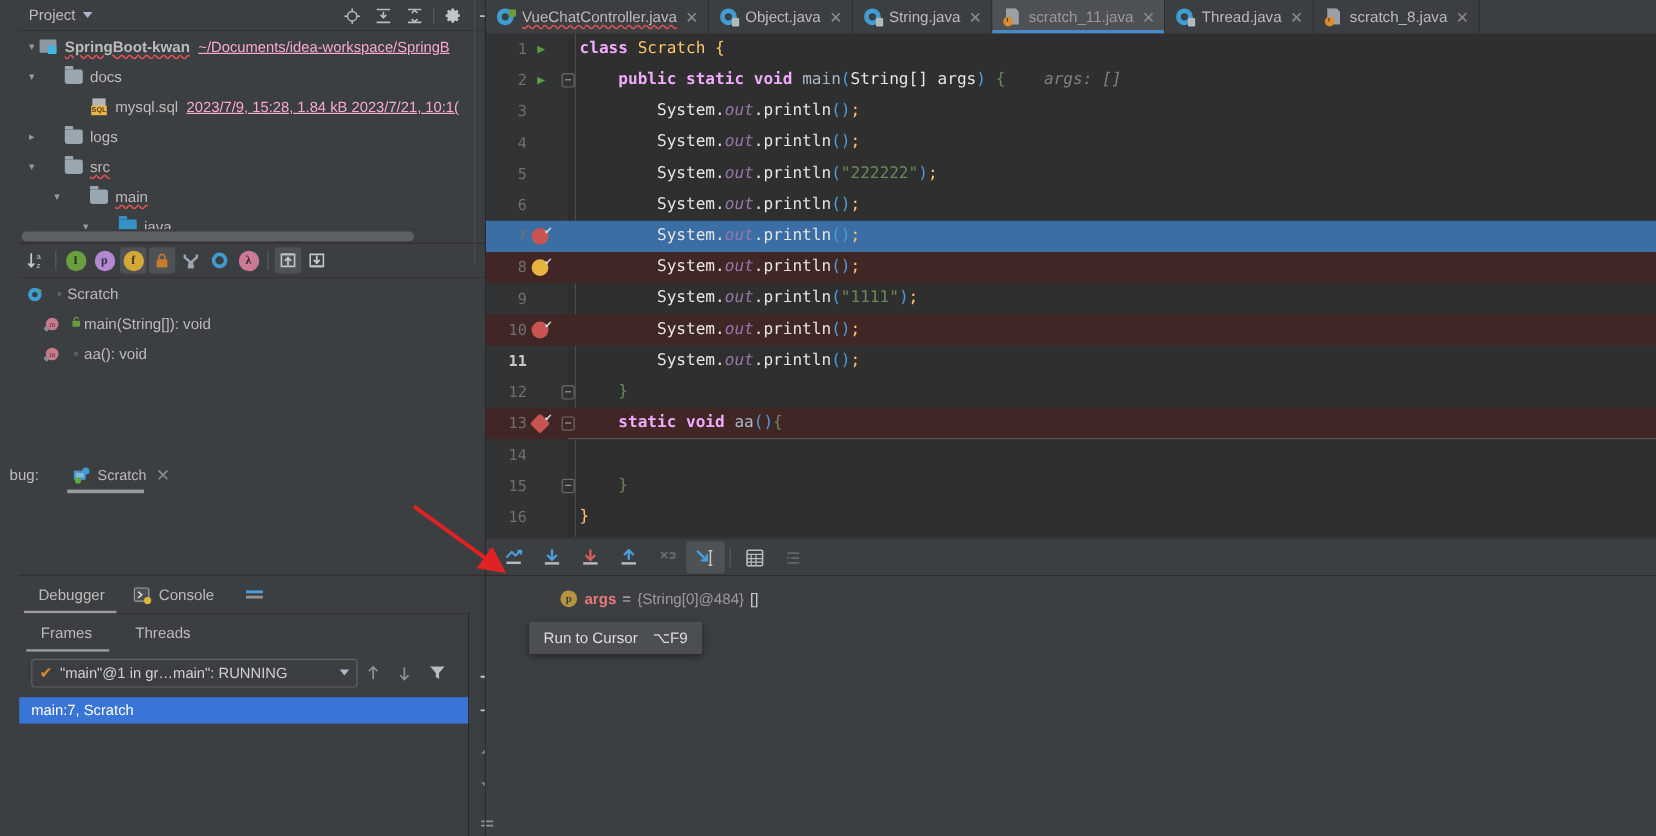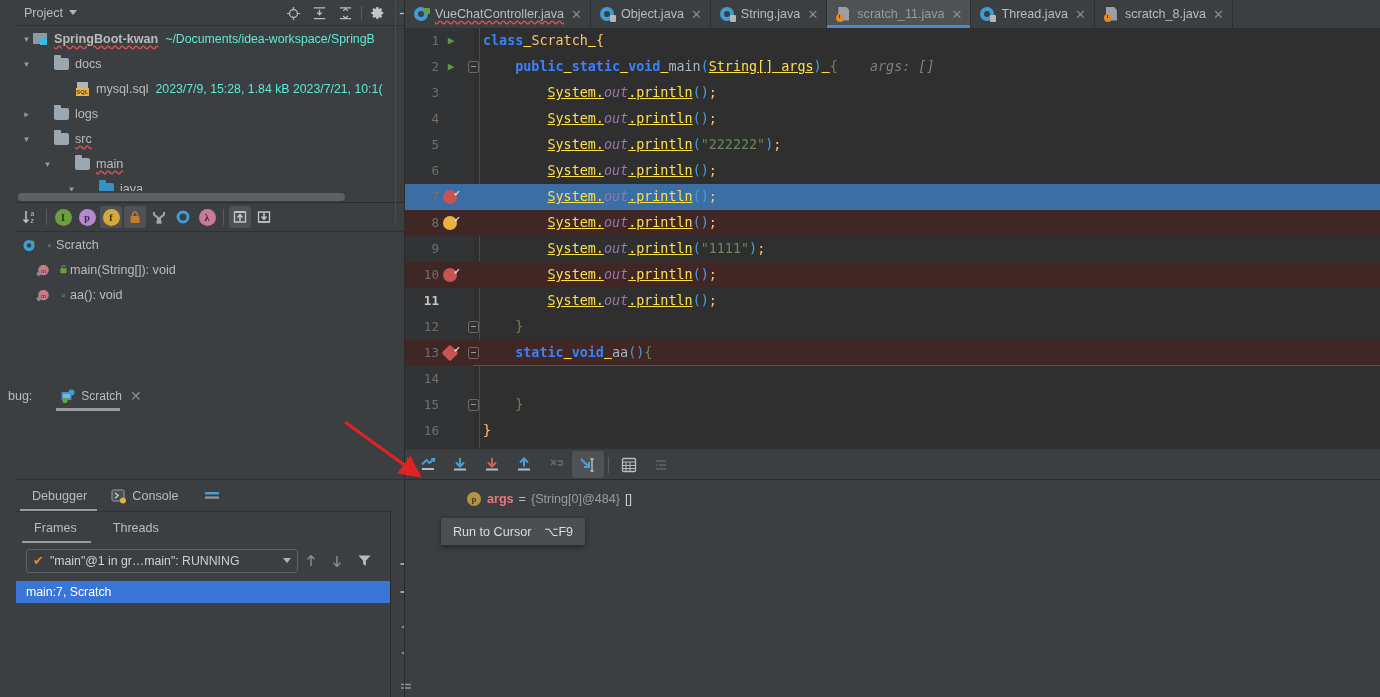--- a/index.html
+++ b/index.html
@@ -38,21 +38,21 @@
   .folder::before { content:""; position:absolute; left:0; top:-2px; width:7px; height:3px; background:#9aa7b0; border-radius:1px 1px 0 0; }
   .folder.blue { background: #3592c4; }
   .folder.blue::before { background: #3592c4; }
   .prj-icon { width:16px; height:14px; position:relative; }
   .prj-icon .f { position:absolute; left:0; top:1px; width:14px; height:11px; background:#8a99a3; border-radius:1px; }
   .prj-icon .b { position:absolute; left:7px; top:6px; width:7px; height:7px; background:#40b6e0; }
   .sqlicon { width:16px;height:14px;position:relative; }
   .sqlicon .pg { position:absolute; left:2px; top:0; width:11px; height:8px; background:#b0b6bb; }
   .sqlicon .tag { position:absolute; left:1px; top:6px; width:13px; height:8px; background:#e8b54d; color:#5a4411; font-size:6px; line-height:8px; text-align:center; font-family:"Liberation Sans",sans-serif; font-weight:bold; }
   .squiggle { text-decoration: underline; text-decoration-style: wavy; text-decoration-color: #e05252; text-underline-offset: 2px; }
-  .meta { color: #5eead4; font-size: 12.3px; margin-left: 7px; }
+  .meta { color: #f9a8d4; font-size: 12.3px; margin-left: 7px; text-decoration: underline; }
   .bold { font-weight: bold; }
 
   
   #tree-hscroll { position: absolute; left: 0; bottom: 0; width: 395px; height: 11px; background: #3c3f41; }
   #tree-hscroll .thumb { position: absolute; left: 2px; top: 2px; width: 327px; height: 8px; background: #5e6163; border-radius: 4px; }
   #tree-vscroll { position: absolute; right: 0; top: 0; width: 10px; height: 176px; background: #3c3f41; }
   #tree-vscroll .thumb { position: absolute; left: 2px; top: 2px; width: 7px; height: 24px; background: #5e6163; border-radius: 4px; }
 
   
   .hdivider { height: 1px; background: #2b2b2b; }
@@ -106,26 +106,26 @@
   .bpdot .c { position:absolute; left:0; top:0; width:14px; height:14px; border-radius:50%; background:#c75450; }
   .bpdot.yellow .c { background: #e8b33e; }
   .bpdot.diamond .c { border-radius:2px; transform: rotate(45deg); width:12px; height:12px; left:1px; top:1px; background:#c75450; }
   .bpdot .chk { position:absolute; right:-2px; top:-2px; color:#d8d8d8; font-size:10px; line-height:10px; }
   .foldmark { position: absolute; left: 63px; top: 7px; width: 11px; height: 12px; border: 1px solid #6a6a6a; border-radius: 2px; }
   .foldmark::after { content:""; position:absolute; left:2px; top:4px; width:5px; height:1px; background:#9a9a9a; }
   .code-text { position: absolute; left: 78px; color: #a9b7c6; }
   .gutter-bg { position: absolute; left: 0; top: 0; width: 68px; height: 420px; background: #313335; }
   .vline { position: absolute; left: 74px; top: 0; width: 1px; height: 420px; background: #4b4b4b; }
   .foldline { position:absolute; left: 68px; height:1px; background:#555; }
-  .kb { color: #3b82f6; font-weight: bold; }
+  .kb { color: #f0abfc; font-weight: bold; }
   .cls { color: #ffc66d; }
   .fld { color: #9876aa; font-style: italic; }
   .str { color: #6a8759; }
   .br { color: #4a9edb; }
-  .plain { color: #fde047; text-decoration: underline; }
+  .plain { color: #e5e5e5; }
   .grn { color: #6a8759; }
   .hint { color: #808080; font-style: italic; }
   .mname { color: #a9b7c6; }
   .ybr { color: #ffc66d; }
 
   
   #dbg-toolbar-row { position: relative; height: 31px; background: #3c3f41; border-top: 1px solid #323232; }
   #dbg-toolbar { height: 31px; display: flex; align-items: center; }
   .dtab { position: relative; height: 31px; display:flex; align-items:center; padding: 0 11px; font-size: 12.6px; color: #bbbbbb; cursor:pointer; }
   .dtab .underline { position:absolute; left: 4px; right: 4px; bottom: 0; height: 2px; background: #9a9da0; }

